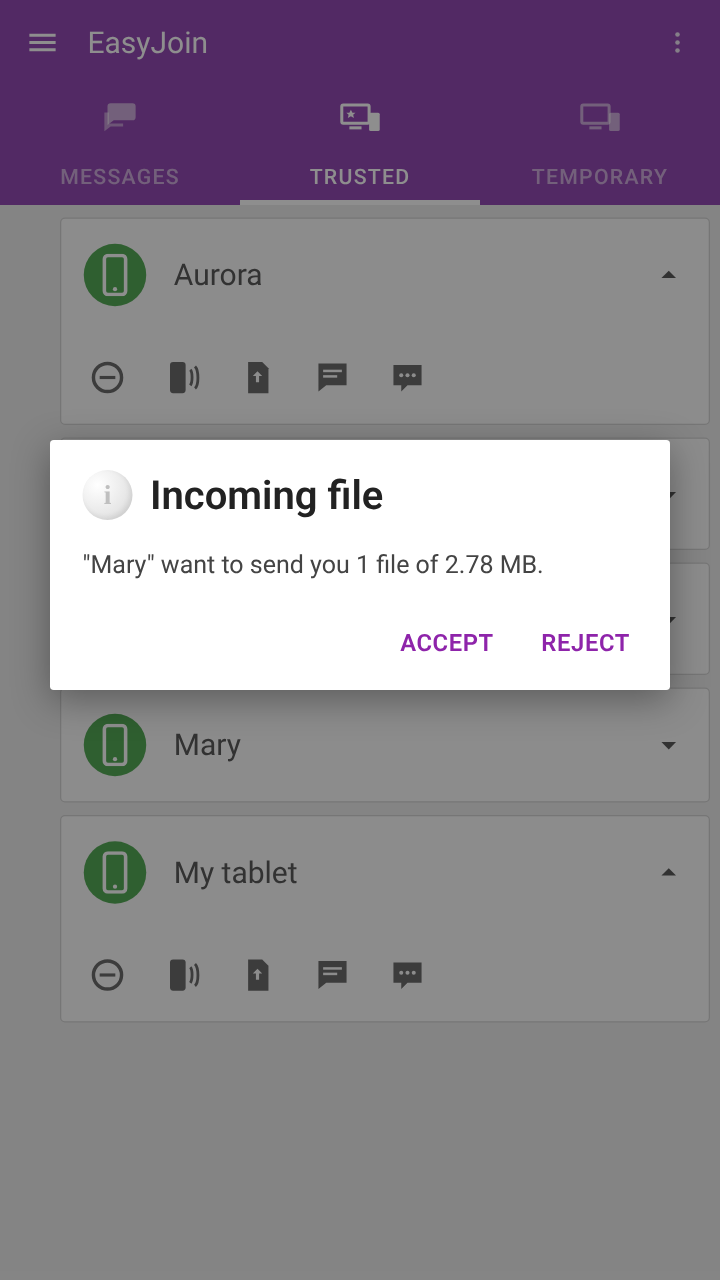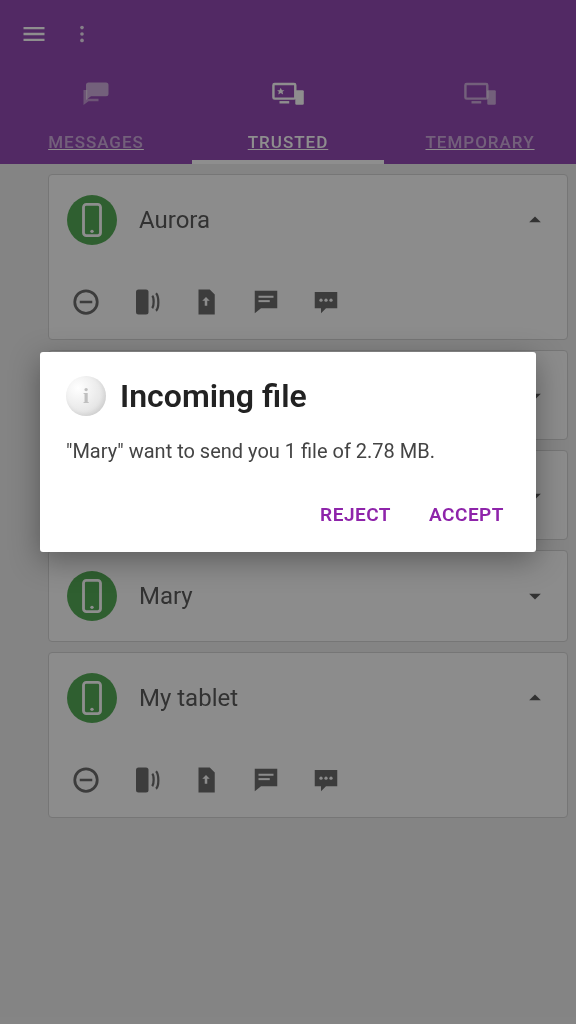--- a/index.html
+++ b/index.html
@@ -8,21 +8,21 @@
 
   
   .appbar { background: #7b1fa2; color: #fff; height: 164px; display: flex; flex-direction: column; }
   .appbar-top { height: 68px; display: flex; align-items: center; padding: 0 10px; }
   .hamburger { width: 48px; height: 48px; display: flex; align-items: center; justify-content: center; }
   .hamburger svg { width: 28px; height: 28px; fill: #fff; }
   .title { font-size: 24px; font-weight: 400; margin-left: 12px; flex: 1; color: #fff; }
   .overflow { width: 48px; height: 48px; display: flex; align-items: center; justify-content: center; }
   .overflow svg { fill: rgba(255,255,255,0.85); }
   .tabs { height: 96px; display: flex; }
-  .tab { flex: 1; display: flex; flex-direction: column; align-items: center; justify-content: center; gap: 22px; position: relative; text-decoration: underline; }
+  .tab { flex: 1; display: flex; flex-direction: column; align-items: center; justify-content: center; gap: 22px; position: relative; }
   .tab svg { width: 34px; height: 30px; fill: rgba(255,255,255,0.55); }
   .tab.active svg { fill: #fff; }
   .tab-label { font-size: 17px; letter-spacing: 1px; font-weight: 500; color: rgba(255,255,255,0.55); }
   .tab.active .tab-label { color: #fff; }
   .tab.active::after { content:""; position:absolute; bottom:0; left:0; right:0; height:4px; background:#fff; }
 
   
   .content { padding: 10px 8px; display: flex; flex-direction: column; gap: 10px; }
   .card { background: #fafafa; border: 1px solid #c9c9c9; border-radius: 4px; margin-left: 40px; }
   .card-header { height: 90px; display: flex; align-items: center; padding: 0 18px; }
@@ -53,20 +53,21 @@
 </head>
 <body>
 
 <div class="appbar">
   <div class="appbar-top">
     <div class="hamburger">
       <svg viewBox="0 0 24 24">
           <path d="M3 6h18v2H3zM3 11h18v2H3zM3 16h18v2H3z"></path>
         </svg>
     </div>
+    <div class="title">EasyJoin</div>
     <div class="overflow">
       <svg viewBox="0 0 24 24" width="22" height="22">
           <circle cx="12" cy="5" r="2"></circle>
           <circle cx="12" cy="12" r="2"></circle>
           <circle cx="12" cy="19" r="2"></circle>
         </svg>
     </div>
   </div>
   <div class="tabs">
     <div class="tab">
@@ -249,16 +250,16 @@
 
 <div class="scrim"></div>
 
 <div class="dialog">
   <div class="dialog-title-row">
     <div class="info-ic">i</div>
     <div class="dialog-title">Incoming file</div>
   </div>
   <div class="dialog-text">"Mary" want to send you 1 file of 2.78 MB.</div>
   <div class="dialog-buttons">
+    <button class="dlg-btn">ACCEPT</button>
     <button class="dlg-btn">REJECT</button>
-    <button class="dlg-btn">ACCEPT</button>
   </div>
 </div>
 
 </body></html>

